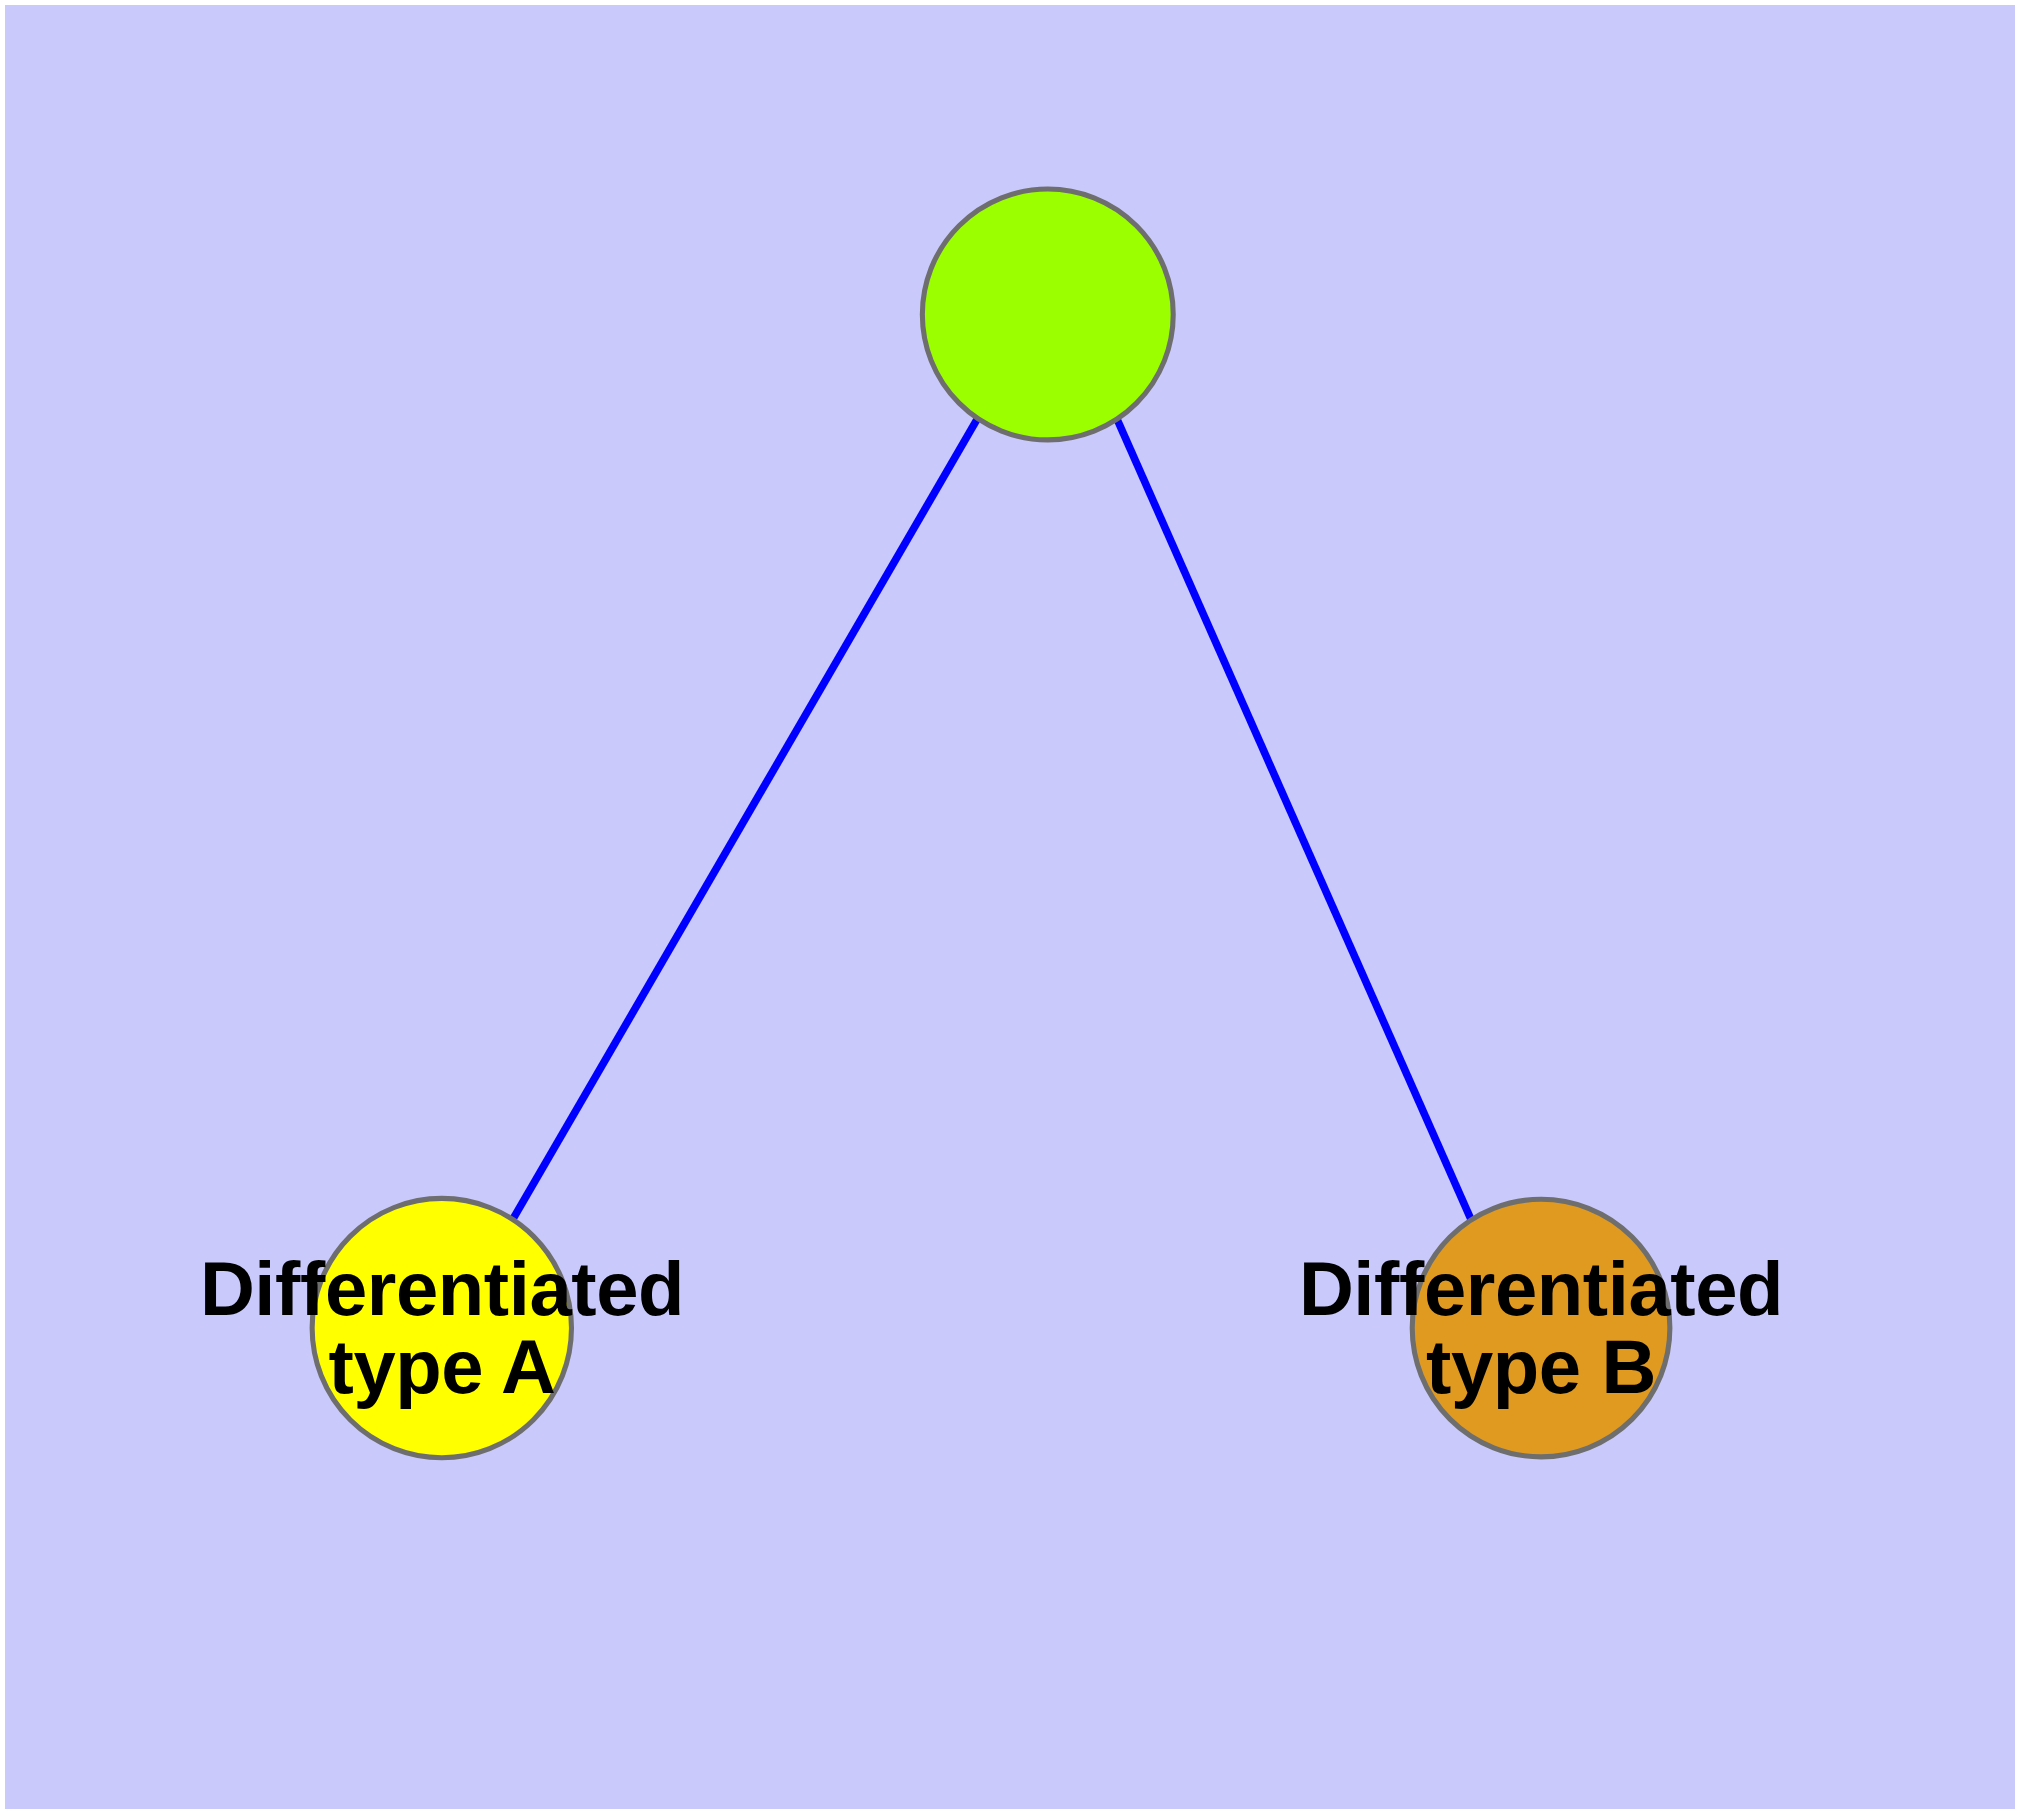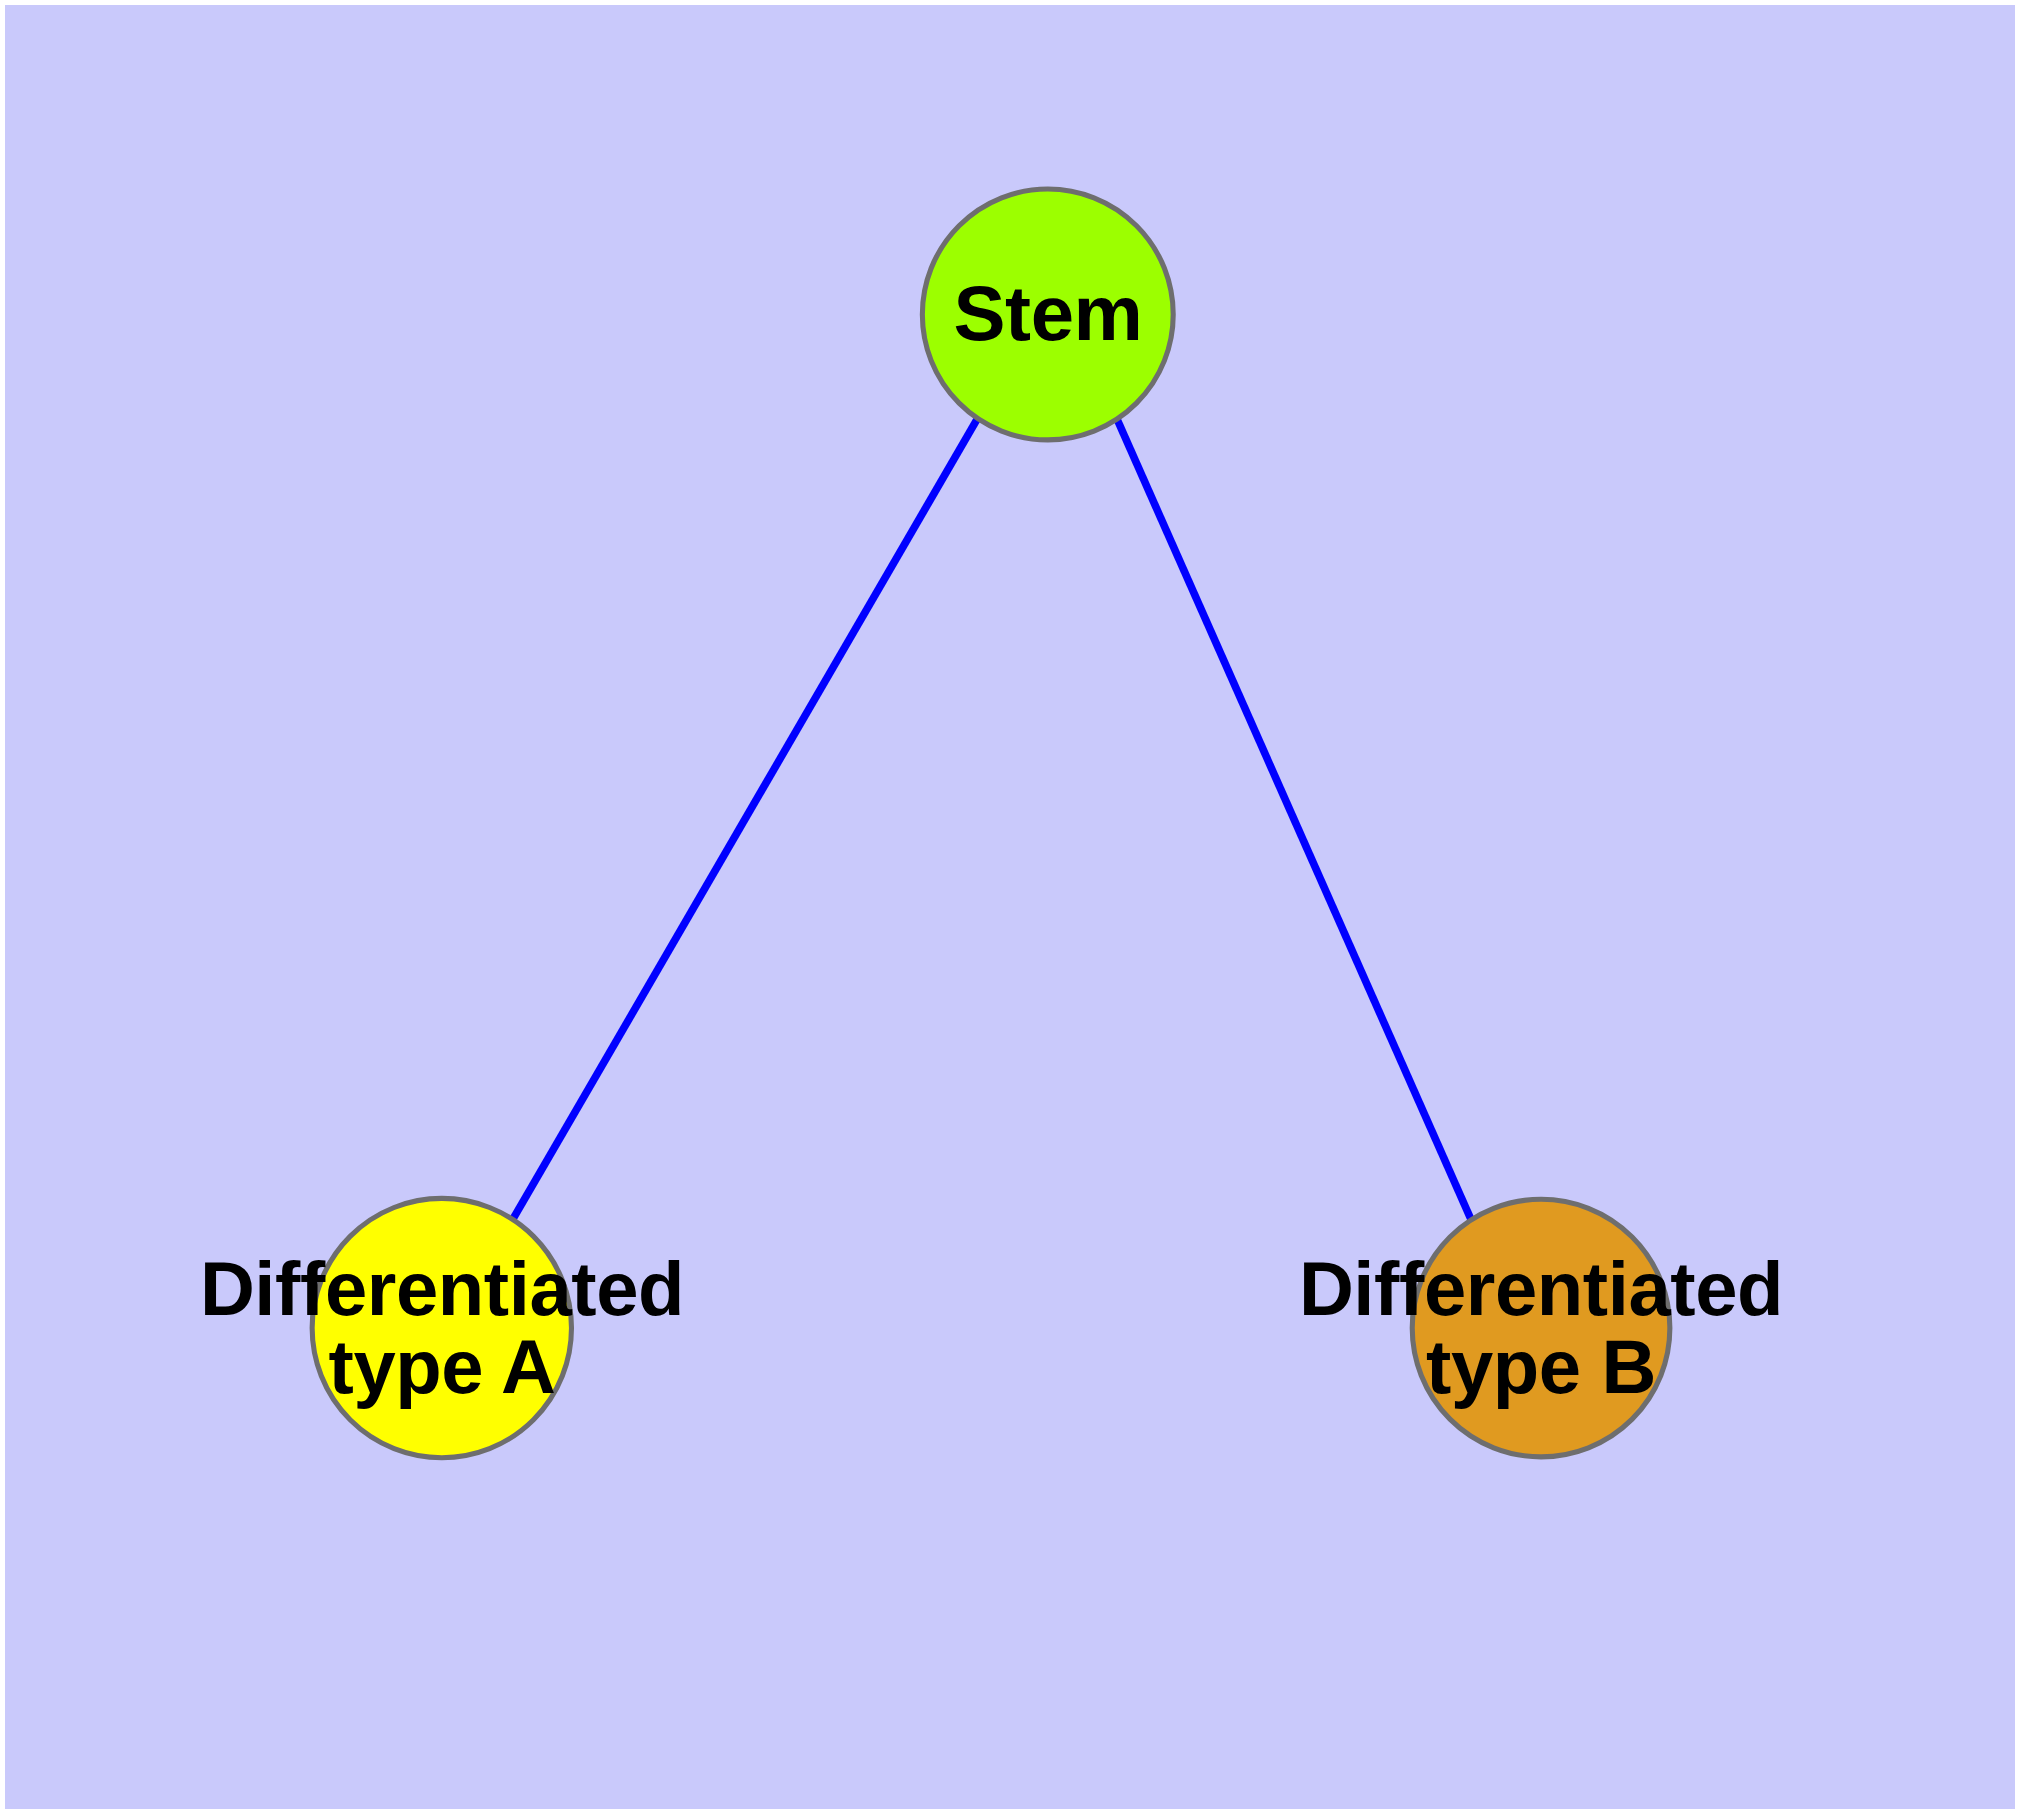--- a/index.html
+++ b/index.html
@@ -62,21 +62,20 @@
       <line class="graph-edge" id="edge-0" x1="1153" y1="494" x2="604" y2="1440" stroke="#0000ff" stroke-width="9" stroke-linecap="butt"></line>
       <line class="graph-edge" id="edge-1" x1="1317" y1="493" x2="1735" y2="1438" stroke="#0000ff" stroke-width="9" stroke-linecap="butt"></line>
     </g>
     <g>
       <circle class="graph-node" id="node-0" cx="1236" cy="371" r="148" fill="#9cff00" stroke="#6e6e6e" stroke-width="6"></circle>
       <circle class="graph-node" id="node-1" cx="521" cy="1567" r="153" fill="#ffff00" stroke="#6e6e6e" stroke-width="6"></circle>
       <circle class="graph-node" id="node-2" cx="1818" cy="1567" r="152" fill="#e09a20" stroke="#6e6e6e" stroke-width="6"></circle>
     </g>
   </svg>
 
-  <div class="node-label big" id="label-0" style="left: 1048px; top: 314px; font-size: 78px; color: rgb(0, 0, 0);">Stem</div>
 
   <div class="node-label small" id="label-1" style="left: 442px; top: 1328px; font-size: 76px; color: rgb(0, 0, 0);">Differentiated
 type A</div>
 
   <div class="node-label small" id="label-2" style="left: 1541px; top: 1328px; font-size: 76px; color: rgb(0, 0, 0);">Differentiated
 type B</div>
 
 </div>
 
 

